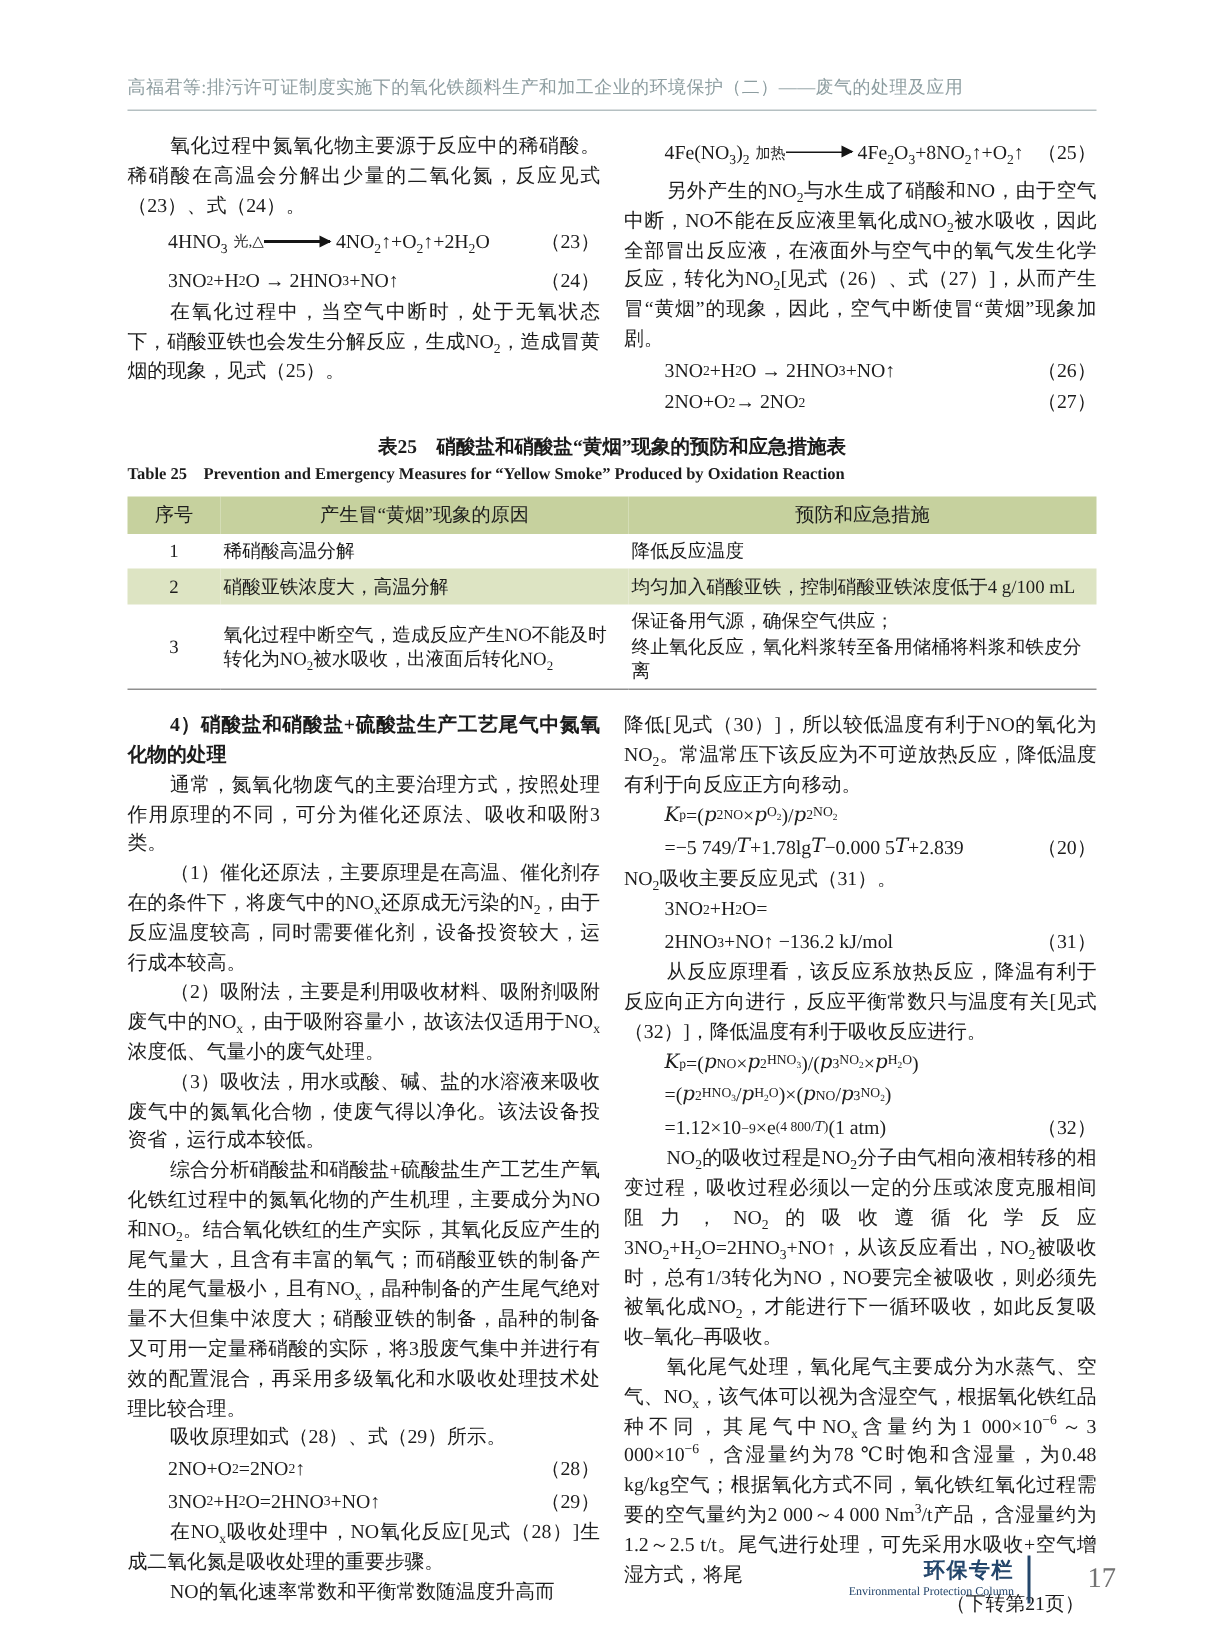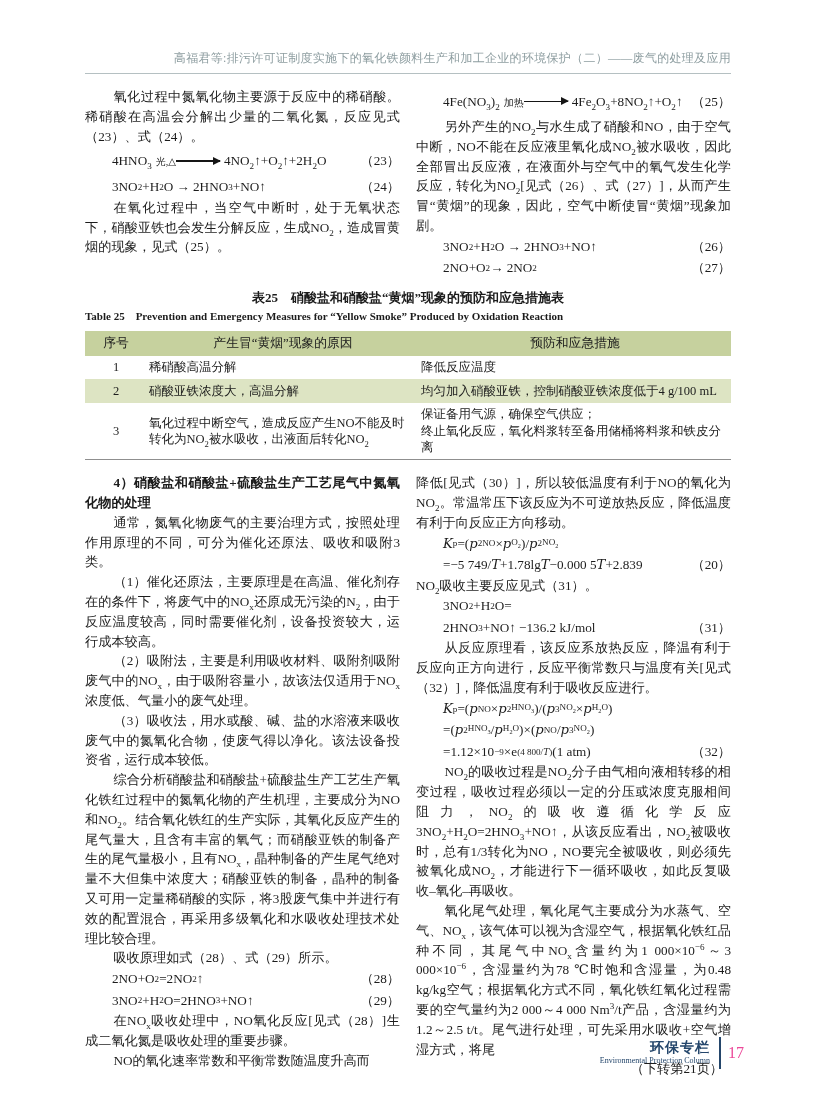--- a/index.html
+++ b/index.html
@@ -1,21 +1,21 @@
 <!DOCTYPE html>
 <html><head>
 <meta charset="utf-8">
 <style>
   html,body{margin:0;padding:0;background:#ffffff;}
   .page{position:relative;width:816px;height:1099px;background:#fff;overflow:hidden;
         font-family:"Liberation Serif","DejaVu Serif",serif;color:#1c1c1c;}
   .content{position:absolute;left:85px;top:0;width:646px;}
 
   
-  .running-head{margin-top:50px;text-align:right;font-size:12px;color:#8d9da0;letter-spacing:0.3px;}
+  .running-head{margin-top:50px;text-align:left;font-size:12px;color:#8d9da0;letter-spacing:0.3px;}
   .head-rule{margin-top:6px;border-top:1px solid #b5c0c2;height:0;}
 
   
   .cols{display:flex;gap:16px;margin-top:13px;}
   .col{width:315px;font-size:13.2px;line-height:19.8px;text-align:justify;}
   .cols-top{min-height:184px;}
   p{margin:0;}
   .indent{text-indent:2.15em;}
   .bold{font-weight:bold;}
 
@@ -46,21 +46,21 @@
 
   
   .cont-note{text-align:right;padding-right:8px;}
 
   
   .footer{position:absolute;right:72px;bottom:30px;display:flex;align-items:center;}
   .footer-col{text-align:right;color:#24466b;}
   .footer-cn{font-weight:bold;font-size:14px;line-height:15px;letter-spacing:1px;}
   .footer-en{font-size:8px;line-height:10px;margin-top:1px;}
   .footer-divider{width:2px;height:32px;background:#24466b;margin:0 7px 0 9px;}
-  .footer-page{font-size:16px;color:#ec4899;line-height:32px;}
+  .footer-page{font-size:19px;color:#737373;line-height:32px;margin-left:31px;}
 </style>
 </head>
 <body>
 
 <div class="page">
   <div class="content">
 
     <div class="running-head">
       <span>高福君等:排污许可证制度实施下的氧化铁颜料生产和加工企业的环境保护（二）——废气的处理及应用</span>
     </div>

